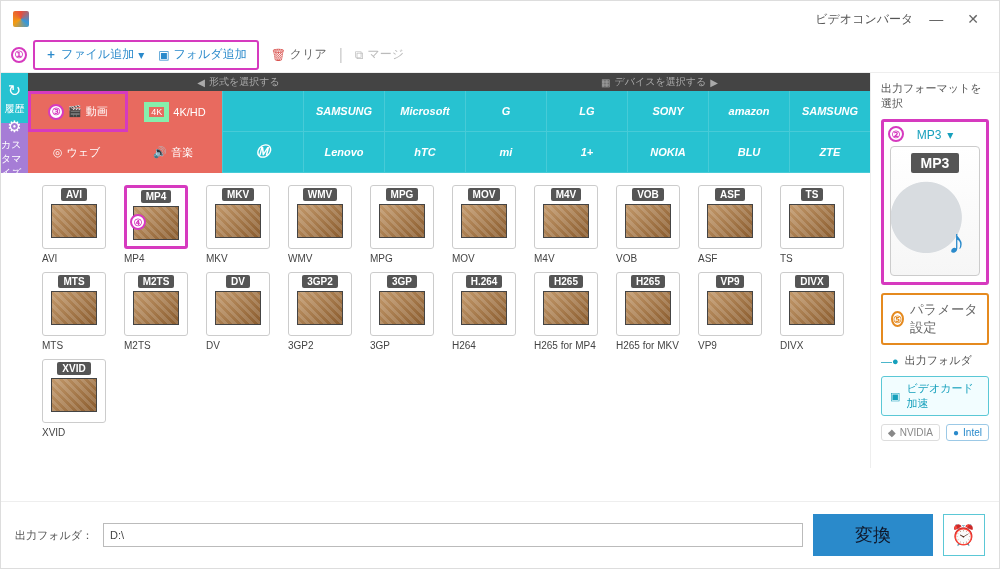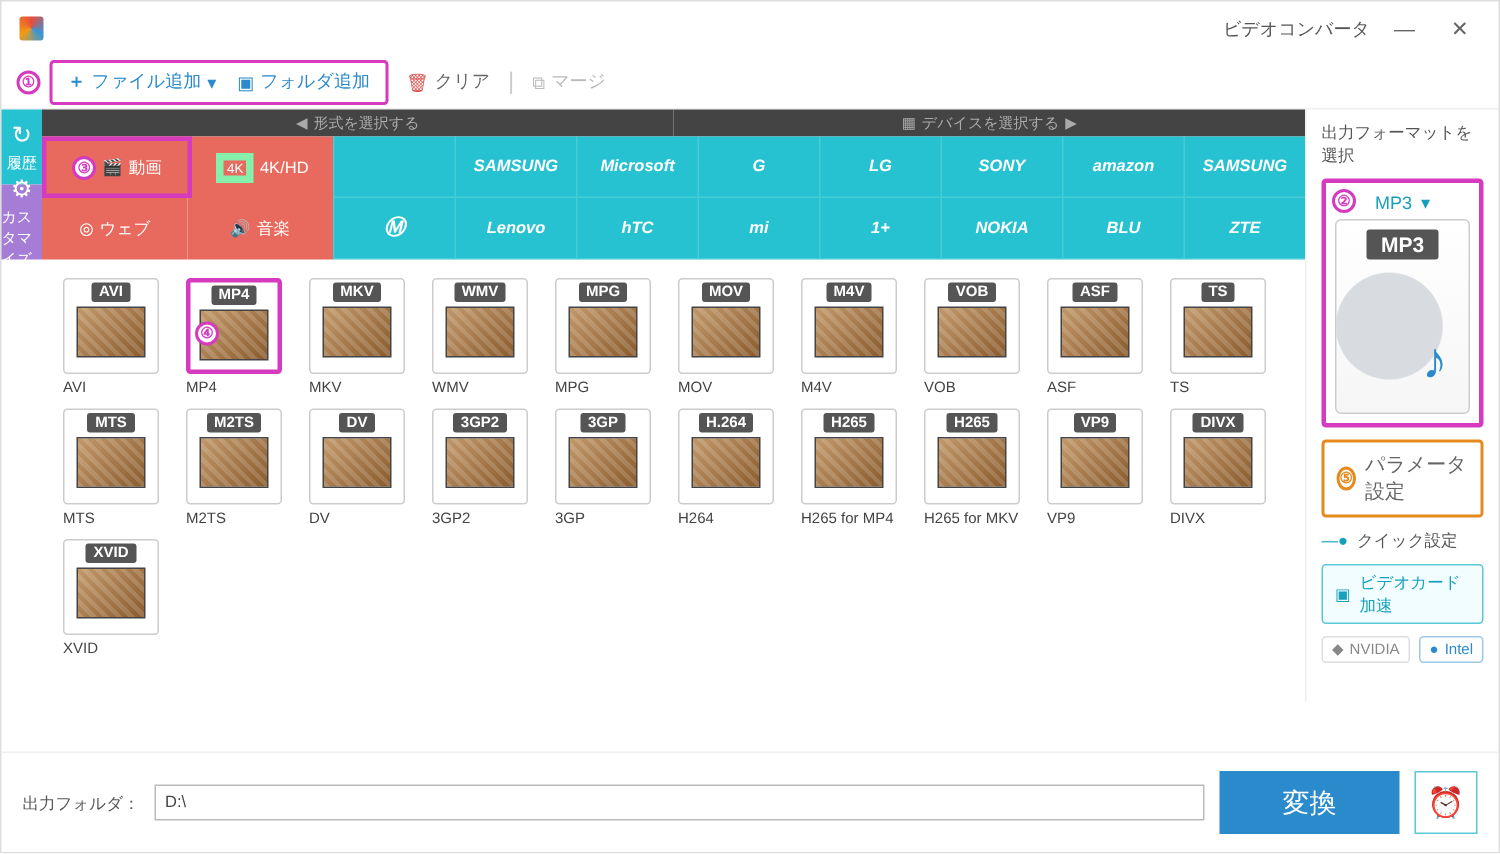--- a/index.html
+++ b/index.html
@@ -62,21 +62,21 @@
 .slider-wrap { padding: 2px 2px 0; }
 .slider-track { height: 4px; background: linear-gradient(to right, #2ecc71 0 8%, #ccc 8% 100%); border-radius: 2px; position: relative; }
 .slider-thumb { width: 8px; height: 8px; background: #16a0bc; border-radius: 50%; position: absolute; top: -2px; left: 6%; }
 .auto-label { font-size: 10px; color: #666; margin-top: 2px; }
 .gpu-accel { border: 1px solid #5bc8d6; color: #16a0bc; border-radius: 3px; padding: 4px 8px; display: flex; align-items: center; gap: 6px; background:#f2fdff; cursor:pointer; }
 .brand-logo { border: 1px solid #ddd; padding: 2px 6px; border-radius: 3px; color: #888; font-size: 10px; display:flex; align-items:center; gap:4px; }
 
 .bottom { height: 67px; display: flex; align-items: center; padding: 0 14px; gap: 10px; border-top: 1px solid #eee; margin-top: 33px; }
 .folder-label { font-size: 11px; color: #555; }
 .folder-input { flex: 1; height: 24px; border: 1px solid #bbb; padding: 0 6px; font-size: 11px; color:#444; }
-.convert-btn { width: 120px; height: 42px; background: #2a8acb; color: #ffffff; font-size: 18px; display: flex; align-items: center; justify-content: center; cursor: pointer; border:none; }
+.convert-btn { width: 120px; height: 42px; background: #2a8acb; color: #0f172a; font-size: 18px; display: flex; align-items: center; justify-content: center; cursor: pointer; border:none; }
 .clock-btn { width: 42px; height: 42px; border:1px solid #5bc8d6; color:#27c2d1; display:flex; align-items:center; justify-content:center; font-size:20px; cursor:pointer; background:#fff; }
 
 
 .arrow { position: absolute; pointer-events: none; }
 .annot { position:absolute; color:#3b82f6; font-size:18px;margin-top:27px; }
 svg.arrow path { stroke:#e58a1f; stroke-width:3; fill:none; }
 svg.arrow .head { fill:#e58a1f; }
 </style>
 </head>
 <body>
@@ -352,21 +352,21 @@
         <div class="mp3-thumb">
           <span class="mp3-tag">MP3</span>
         </div>
       </div>
       <button class="param-btn">
         <span class="badge-num orange">⑤</span>
         <span>パラメータ設定</span>
       </button>
       <div class="quick">
         <span style="color:#16a0bc">—●</span>
-        <span>クイック設定</span>
+        <span>出力フォルダ</span>
       </div>
       <div class="gpu-accel">
         <span>▣</span>
         <span>ビデオカード加速</span>
       </div>
       <div style="display:flex;gap:6px">
         <span class="brand-logo">◆ <span>NVIDIA</span></span>
         <span class="brand-logo" style="color:#2a8acb;border-color:#9cc9e6">● <span>Intel</span></span>
       </div>
     </div>

